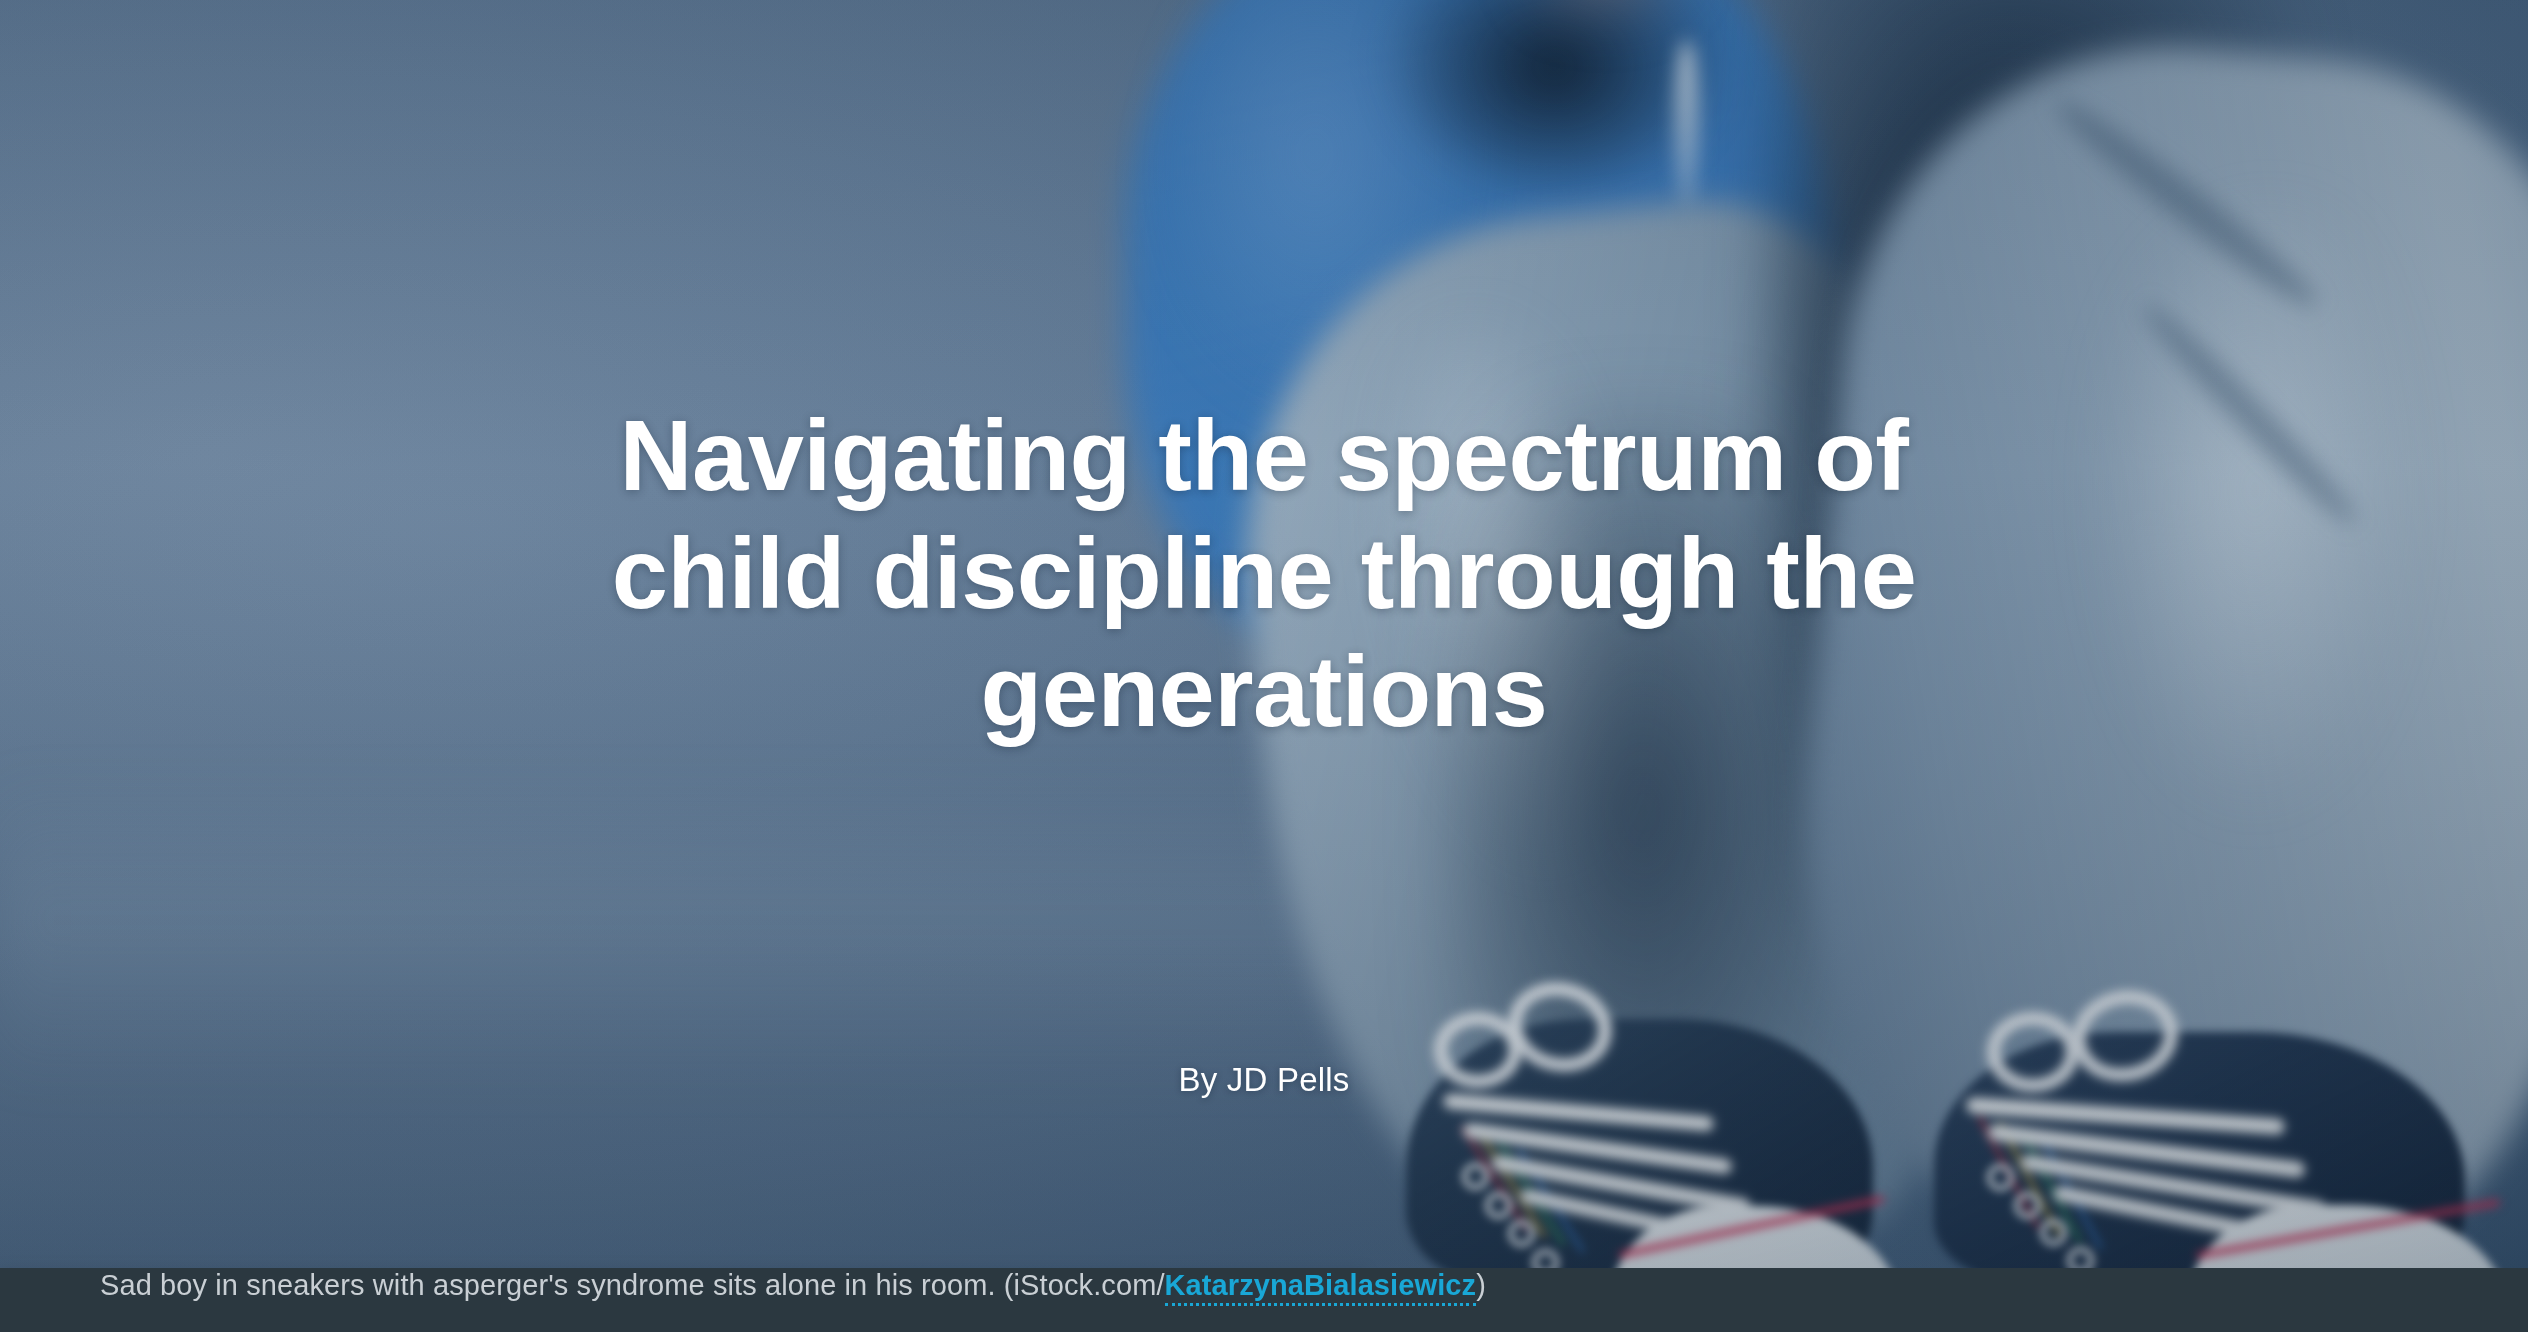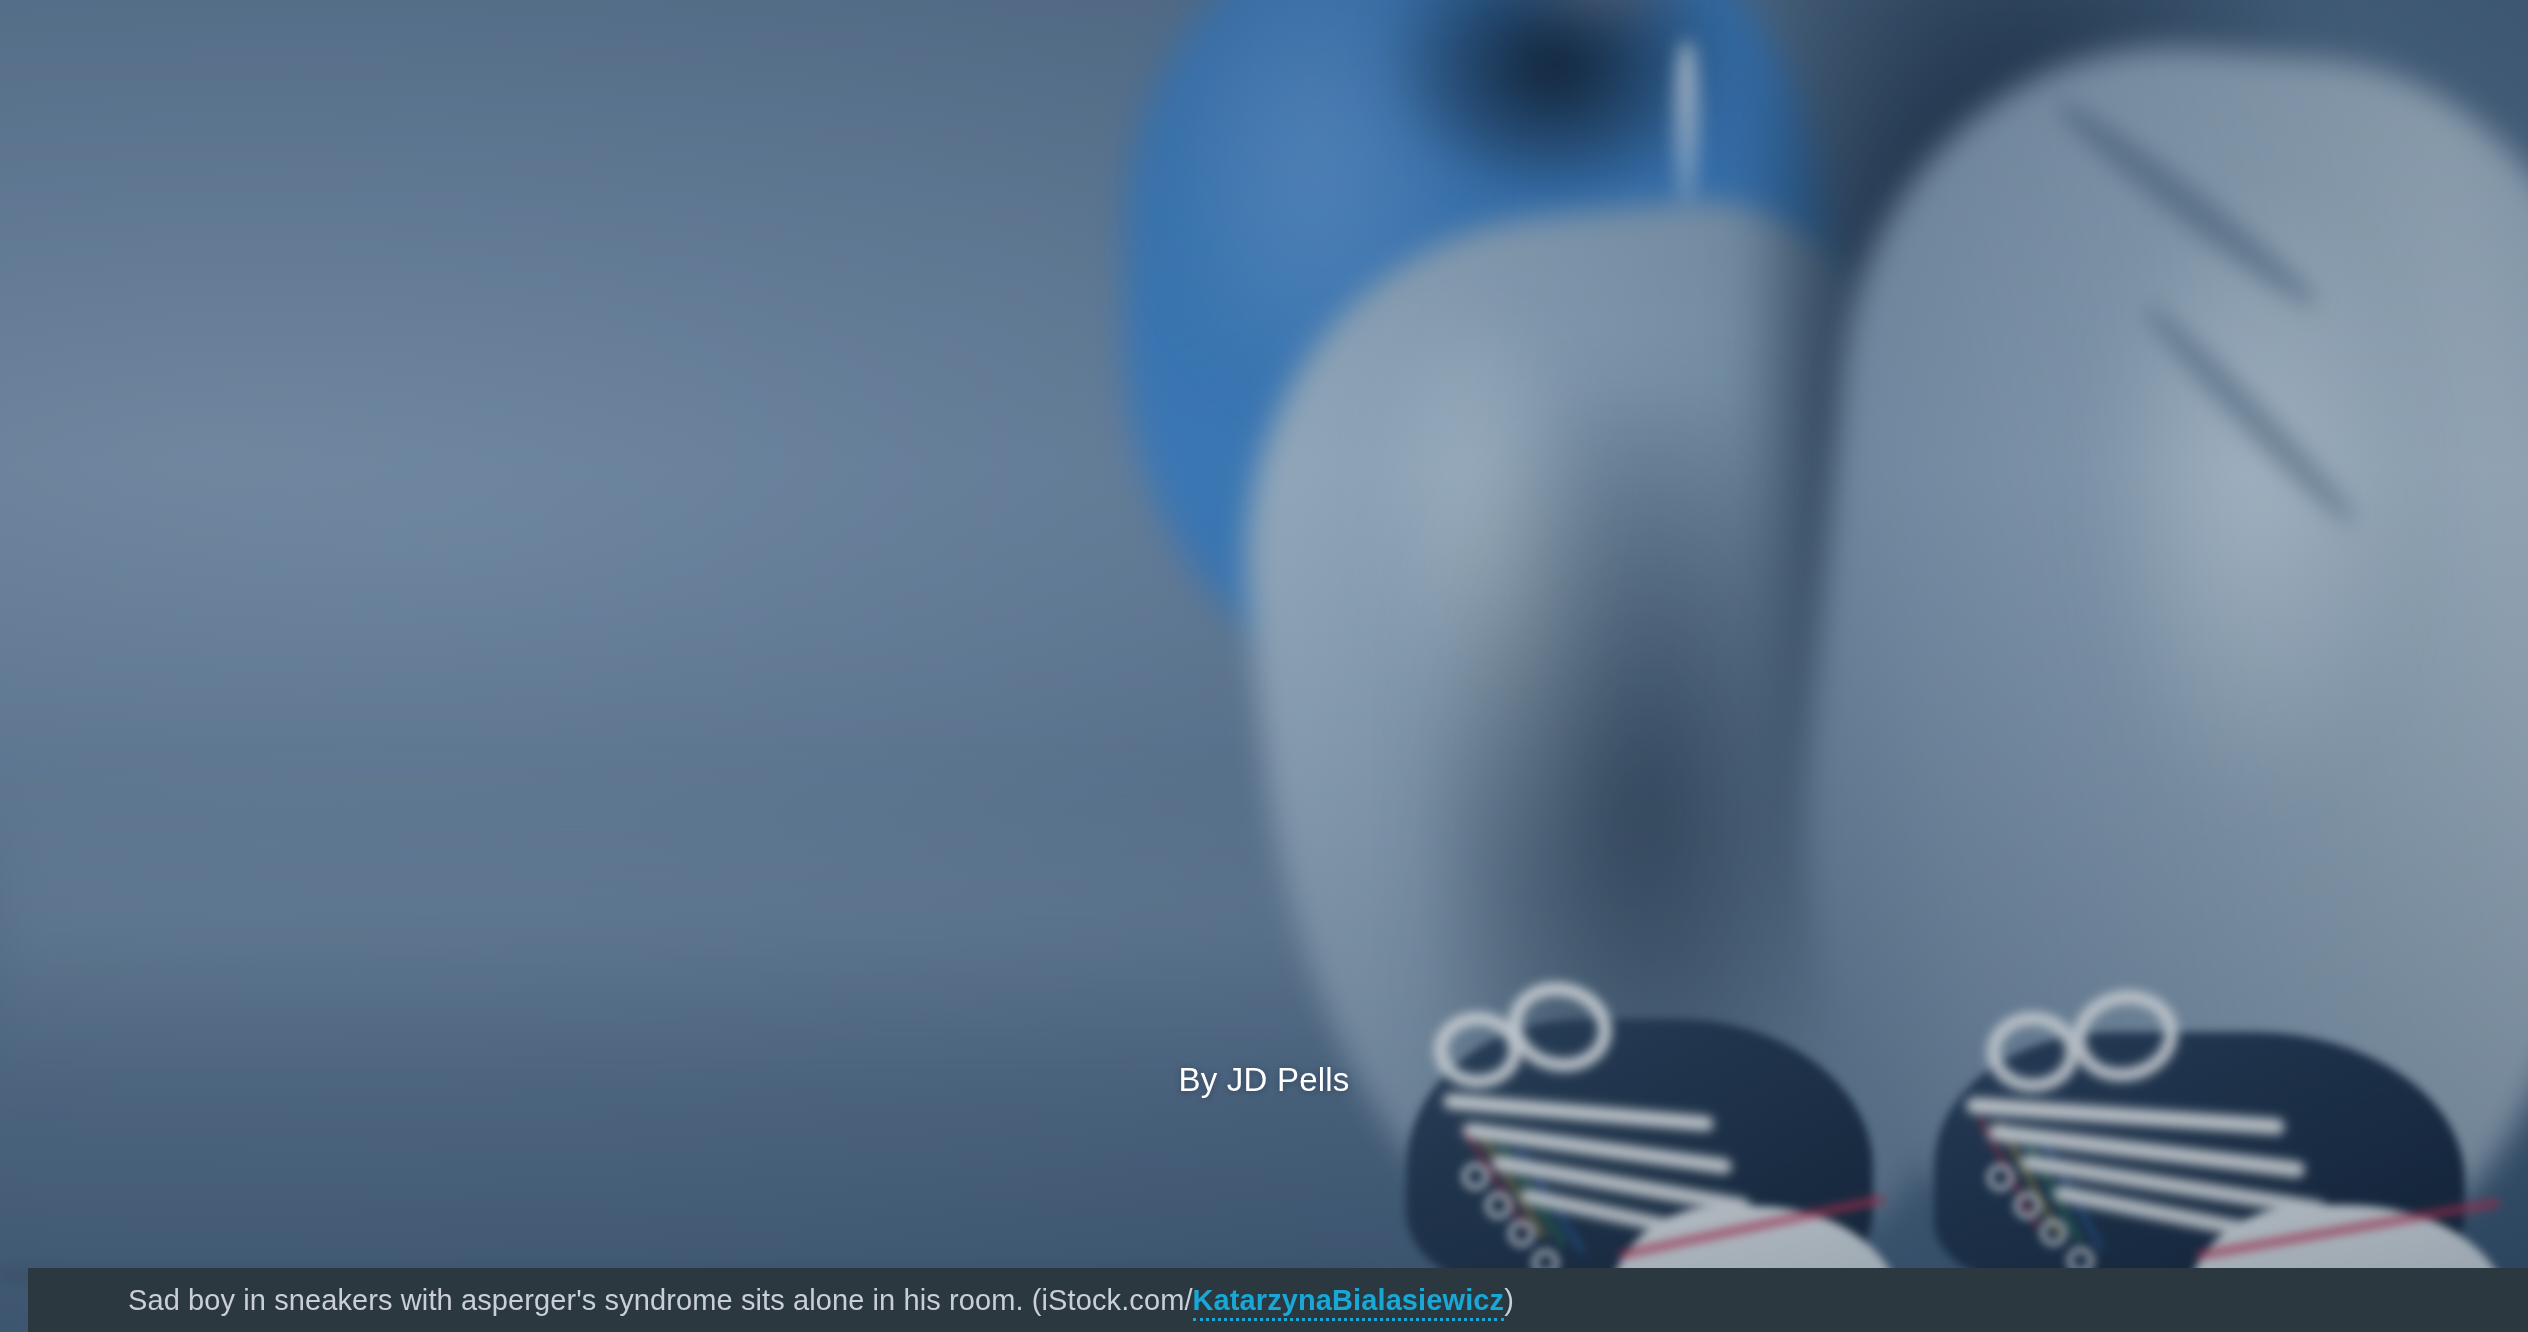--- a/index.html
+++ b/index.html
@@ -286,22 +286,20 @@
     white-space: nowrap;
   }
 
   
   .caption-bar {
     position: absolute;
     left: 0; right: 0; bottom: 0;
     height: 64px;
     background: #2b3840;
     display: flex;
-    align-items: center;
-    margin-left: 28px;
   }
   .caption-text {
     margin-left: 100px;
     color: #c9cfd4;
     font-family: "Liberation Sans", sans-serif;
     font-size: 29px;
     line-height: 34px;
     letter-spacing: 0.1px;
     white-space: nowrap;
   }
@@ -379,20 +377,25 @@
       <div class="eyelet" style="left:20%; top:54%;"></div>
       <div class="eyelet" style="left:25%; top:62%;"></div>
       <div class="toecap toecap-r"></div>
       <div class="toe-stripe toe-stripe-r"></div>
     </div>
 
     <div class="photo-tint"></div>
   </div>
 
   <div class="overlay">
+    <h1 class="headline">
+      <span>Navigating the spectrum of</span><br>
+      <span>child discipline through the</span><br>
+      <span>generations</span>
+    </h1>
 
     <div class="byline">By JD Pells</div>
   </div>
 
   <div class="caption-bar">
     <div class="caption-text"><span>Sad boy in sneakers with asperger's syndrome sits alone in his room.</span><span> (iStock.com/</span><a class="caption-link" href="#">KatarzynaBialasiewicz</a><span>)</span></div>
   </div>
 
 </div>
 

